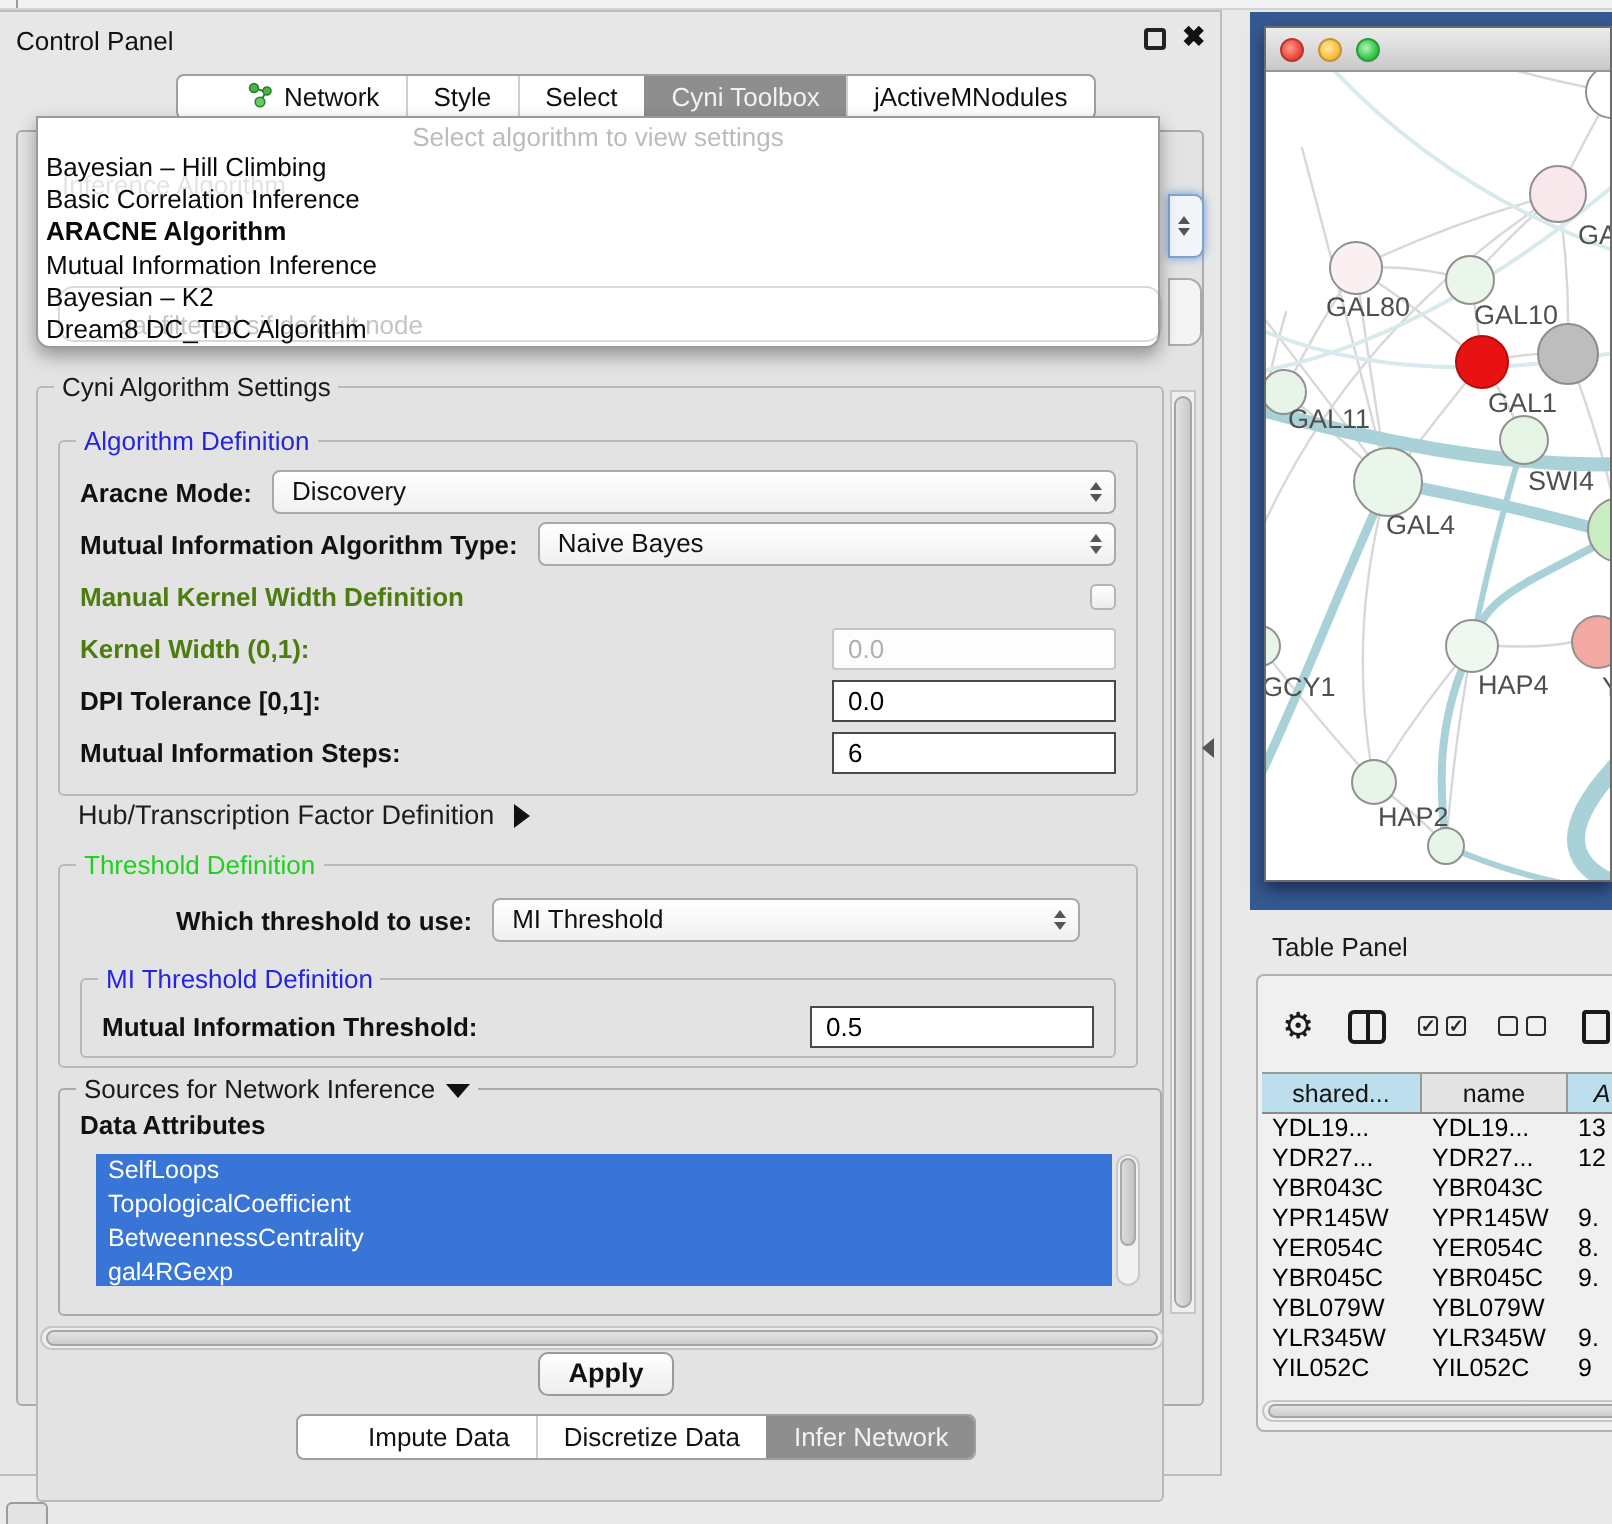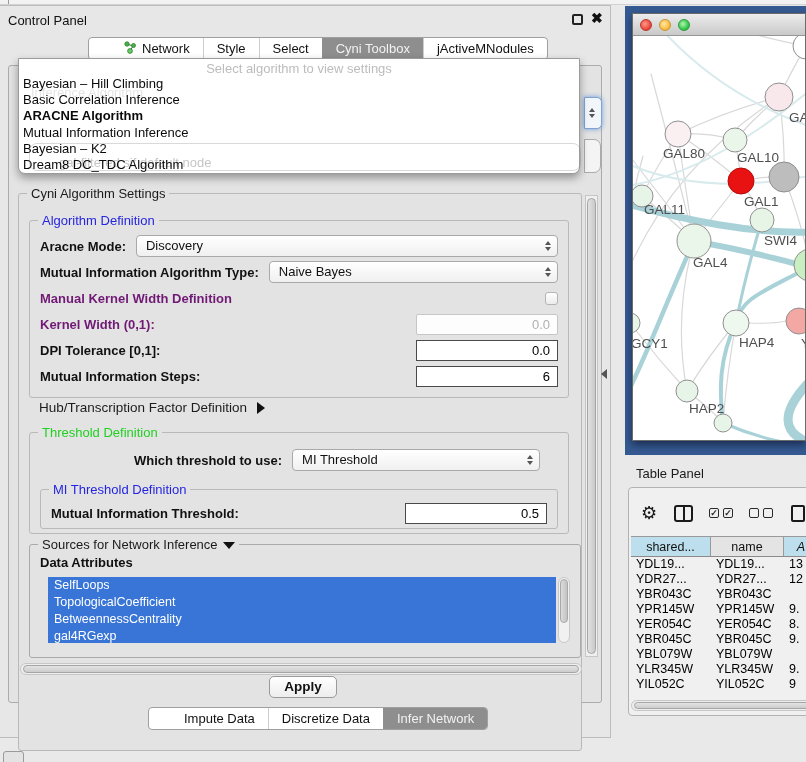--- a/index.html
+++ b/index.html
@@ -43,29 +43,29 @@
   #ghost-roundrect { position:absolute; left:10px; top:84px; width:552px; height:28px; border:1px solid rgba(130,130,130,.30); border-radius:8px; z-index:1; }
 
   
   .group { position:absolute; border:1px solid #b9b9b9; border-radius:3px; background:#e3e3e3; }
   .legend { position:absolute; top:-8px; left:8px; background:#e3e3e3; padding:0 4px; font-size:13px; color:#1a1a1a; white-space:nowrap; }
   .legend.blue { color:#2525e0; }
   .legend.green { color:#21d121; }
 
   .frow { display:flex; align-items:center; height:26px; padding:0 10px; }
   .flabel { font-size:13px; font-weight:bold; color:#111; white-space:nowrap; }
-  .flabel.dis { color:#701a75; }
+  .flabel.dis { color:#4d7c0f; }
 
   .combo { position:relative; flex:1; margin-left:10px; height:22px; background:linear-gradient(#ffffff,#f0f0f0); border:1px solid #a9a9a9; border-radius:4px; font-size:13px; color:#111; line-height:20px; padding-left:9px; }
   .spin { position:absolute; right:6px; top:50%; transform:translateY(-50%); display:flex; flex-direction:column; gap:2px; }
   .spin i { width:0; height:0; border-left:3.5px solid transparent; border-right:3.5px solid transparent; display:block; }
   .spin .up { border-bottom:4px solid #555; }
   .spin .dn { border-top:4px solid #555; }
 
-  .field { background:#fff; border:1px solid #4a4a4a; height:21px; line-height:19px; text-align:right; padding:0 7px; font-size:13px; color:#000; width:142px; margin-left:auto; }
+  .field { background:#fff; border:1px solid #4a4a4a; height:21px; line-height:19px; padding:0 7px; font-size:13px; color:#000; width:142px; margin-left:auto; }
   .field.dis { border:1px solid #c6c6c6; color:#b0b0b0; background:#fdfdfd; border-radius:2px; }
 
   .checkbox { width:13px; height:13px; border:1px solid #b5b5b5; border-radius:3px; background:linear-gradient(#ffffff,#ececec); margin-left:auto; }
 
   #hub-row { left:38px; top:393px; display:flex; align-items:center; font-size:13.5px; color:#1c1c1c; }
   #hub-arrow { width:0; height:0; border-top:6px solid transparent; border-bottom:6px solid transparent; border-left:8px solid #111; margin-left:10px; }
 
   #sources-title-arrow { display:inline-block; width:0; height:0; border-left:6px solid transparent; border-right:6px solid transparent; border-top:7px solid #111; vertical-align:middle; margin-left:5px; }
 
   #attr-label { font-size:13px; font-weight:bold; color:#111; }
@@ -227,21 +227,21 @@
           <div class="field">6</div>
         </div>
       </div>
     </div>
 
     <div id="hub-row" class="abs" style="left:20px; top:206px;">
       <span>Hub/Transcription Factor Definition</span>
       <span id="hub-arrow"></span>
     </div>
 
-    <div class="group" style="left:10px; top:238px; width:540px; height:102px;padding-left:46px;">
+    <div class="group" style="left:10px; top:238px; width:540px; height:102px;">
       <span class="legend green">Threshold Definition</span>
       <div class="frow" style="margin-top:14px; padding-left:58px;">
         <span class="flabel">Which threshold to use:</span>
         <div class="combo" style="margin-right:18px;">
           <span>MI Threshold</span>
           <span class="spin">
               <i class="up"></i>
               <i class="dn"></i>
             </span>
         </div>

